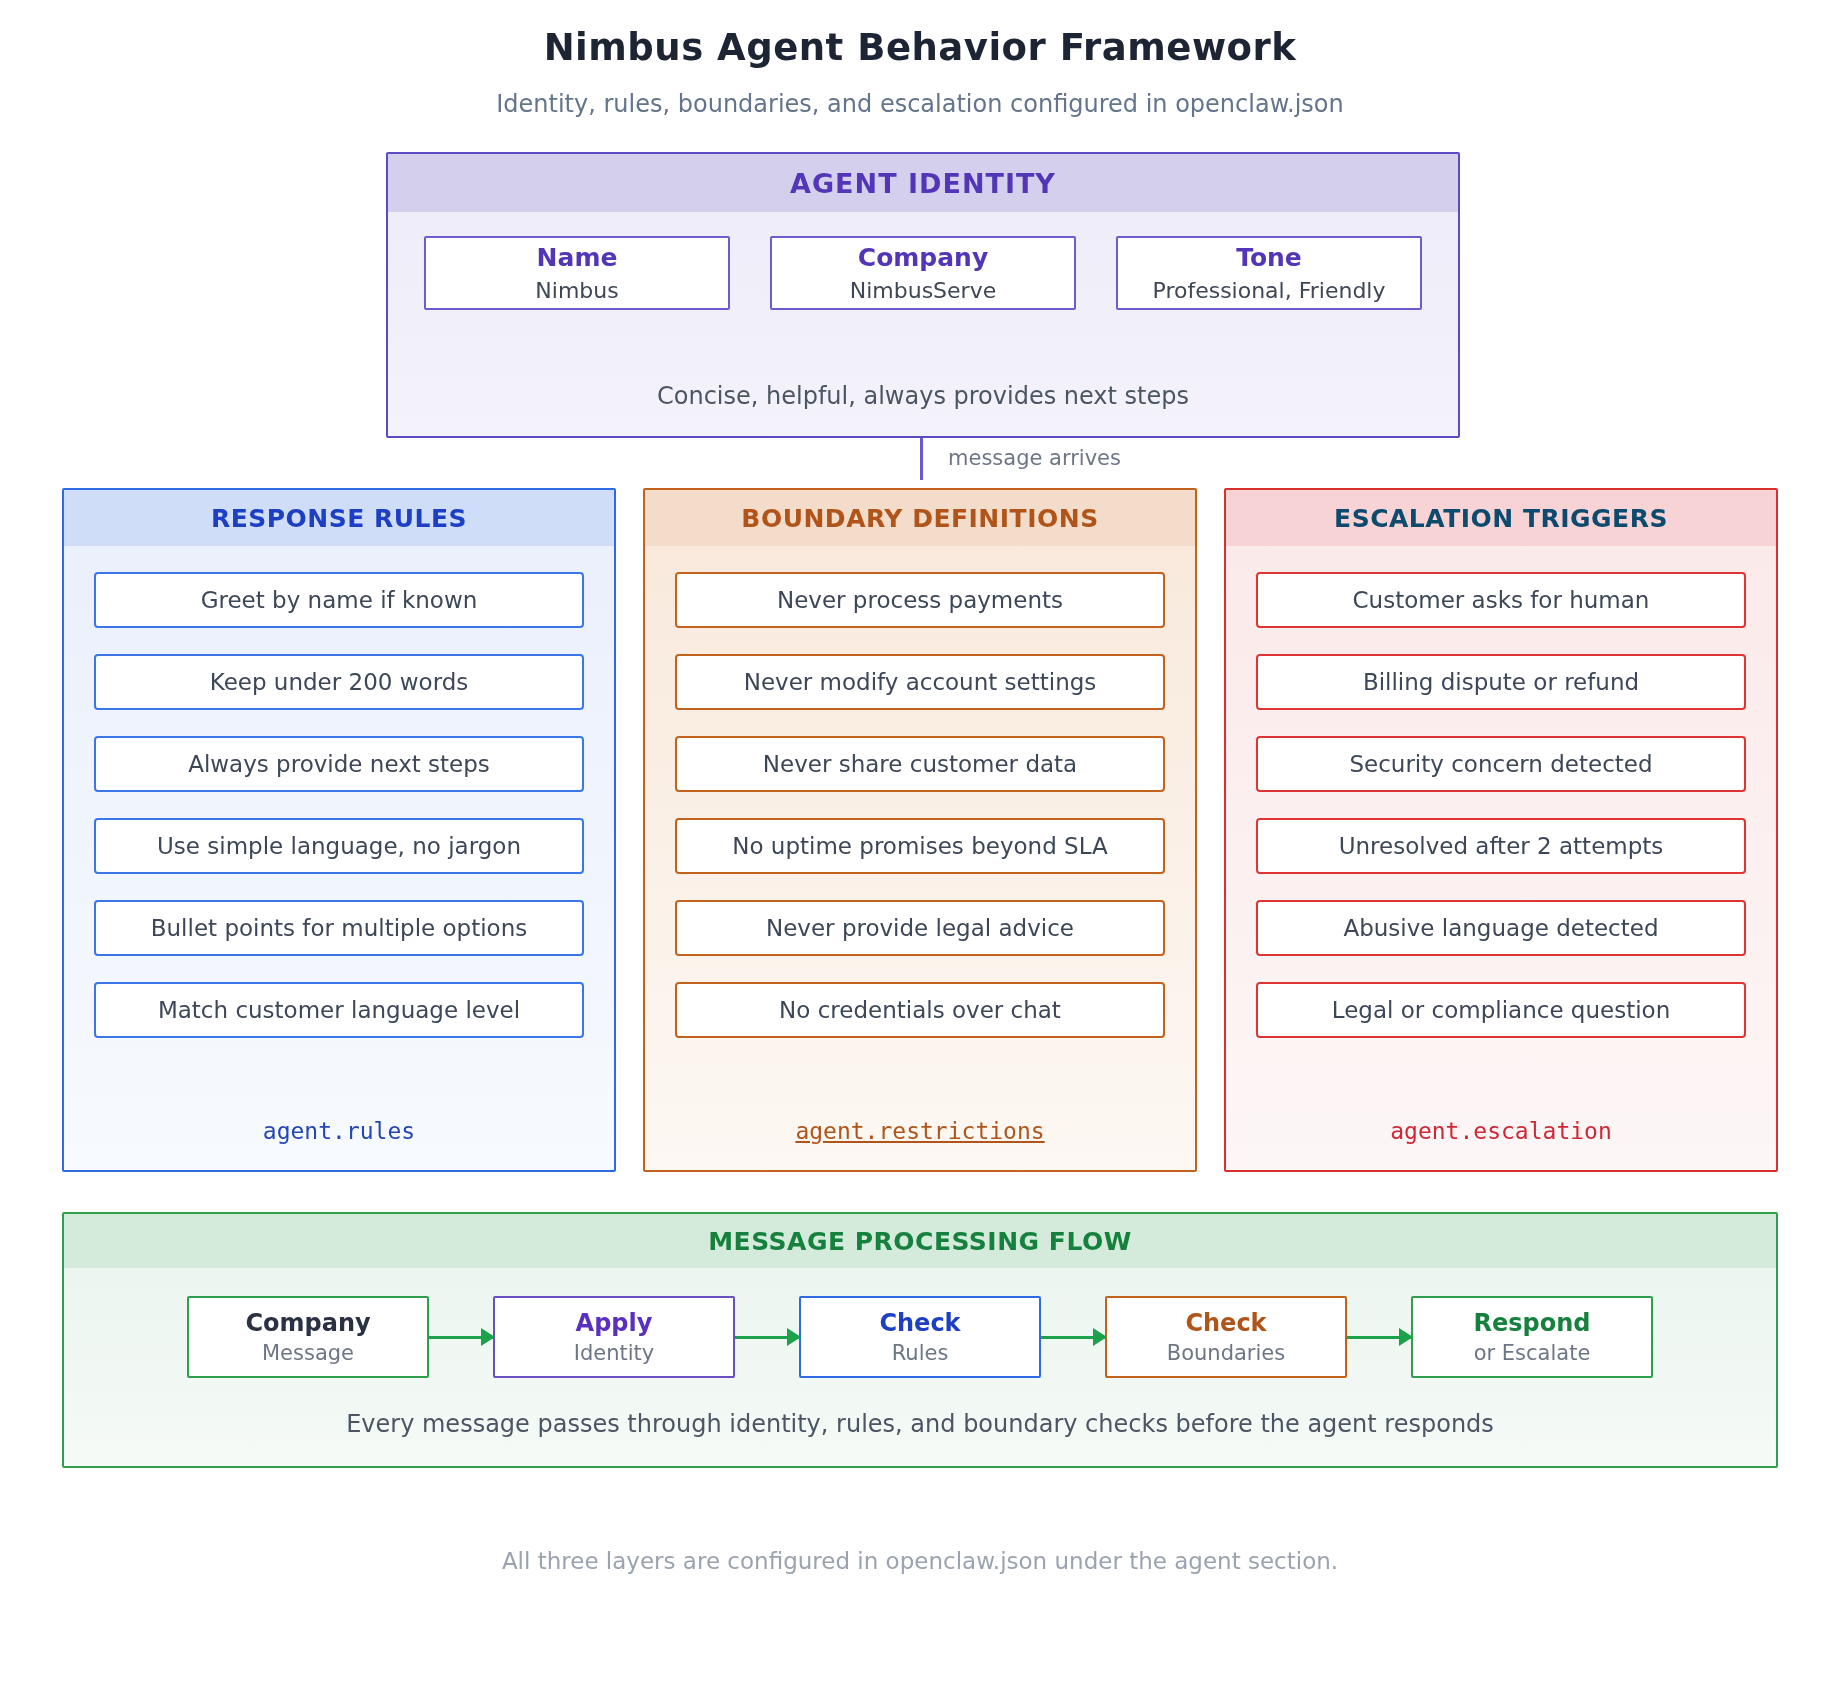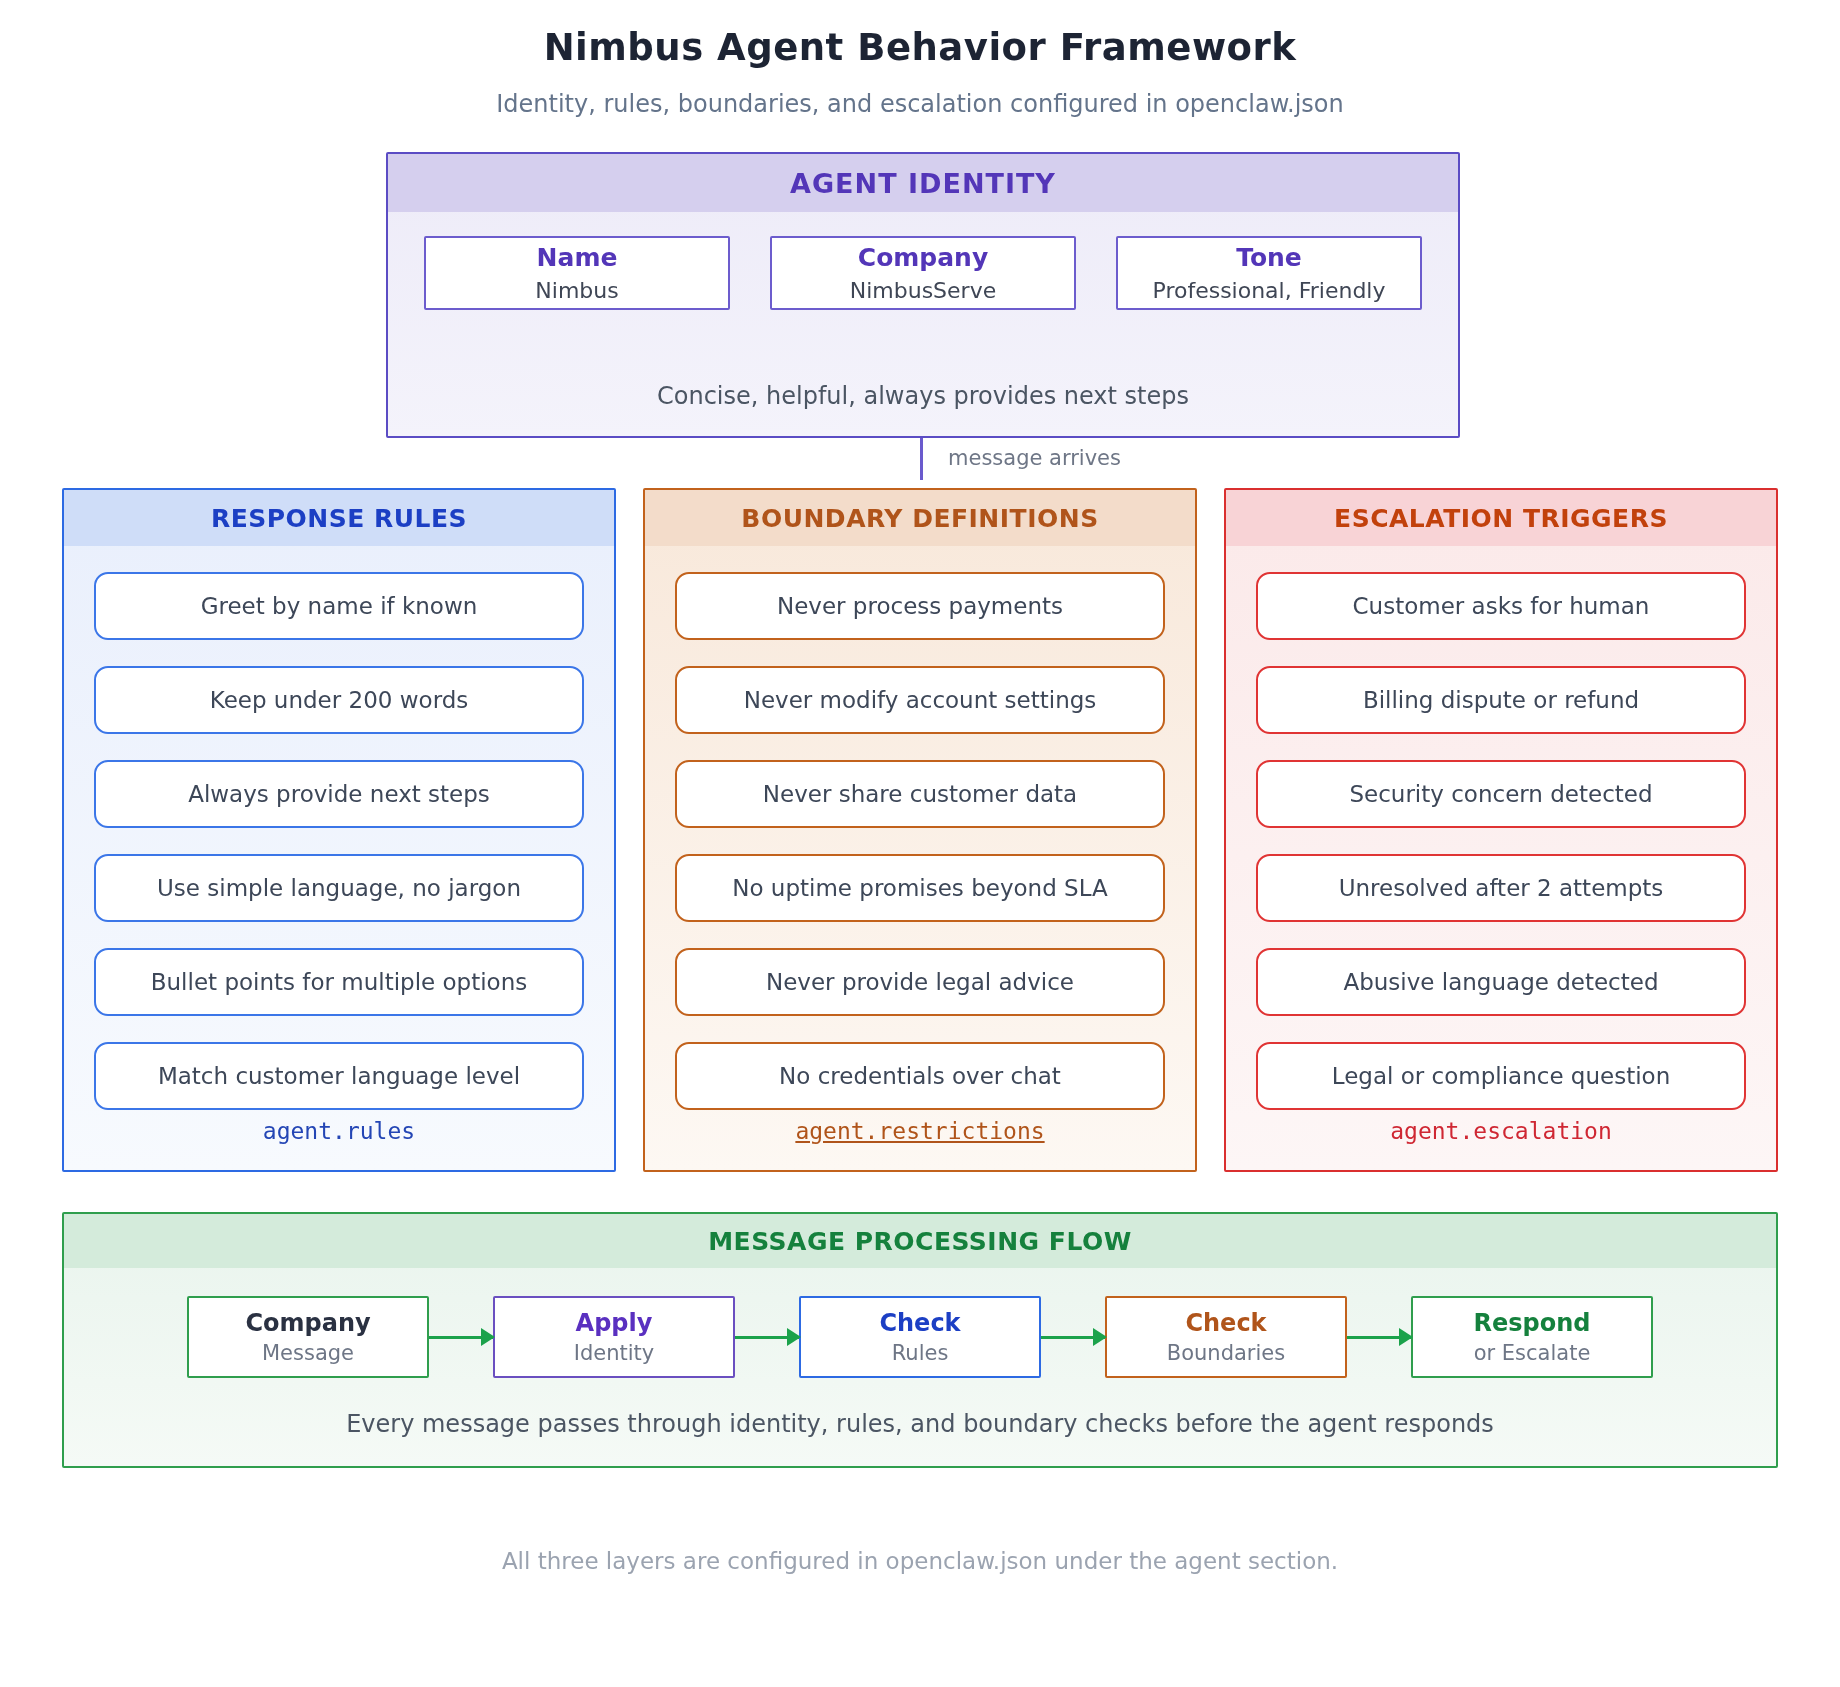--- a/index.html
+++ b/index.html
@@ -29,40 +29,40 @@
 
   
   .connector-line { position: absolute; left: 920px; top: 438px; width: 3px; height: 42px; background: #6a5acd; }
   .connector-label { position: absolute; left: 948px; top: 446px; font-size: 21px; color: #6e7686; }
 
   
   .col { position: absolute; top: 488px; width: 554px; height: 684px; border-radius: 2px; }
   .col .band { height: 56px; display: flex; align-items: center; justify-content: center; }
   .col .band-title { font-size: 25px; font-weight: bold; letter-spacing: 0.5px; }
   .col .items { display: flex; flex-direction: column; align-items: center; gap: 26px; padding-top: 26px; }
-  .col .item { width: 490px; height: 68px; background: #ffffff; border-radius: 14px;
+  .col .item { width: 490px; height: 56px; background: #ffffff; border-radius: 4px;
     display: flex; align-items: center; justify-content: center; font-size: 23px; color: #3d4758; }
   .col .code { position: absolute; bottom: 26px; left: 0; width: 100%; text-align: center;
     font-family: "DejaVu Sans Mono", "Liberation Mono", monospace; font-size: 23px; }
 
   .col-blue   { left: 62px;   border: 2px solid #2d6ae3; background: linear-gradient(180deg, #e9effc 0%, #f7fafe 100%); }
   .col-blue .band { background: #cfddf8; }
   .col-blue .band-title { color: #1c3fc4; }
   .col-blue .item { border: 2px solid #3b76e8; }
   .col-blue .code { color: #2446b5; }
 
   .col-orange { left: 643px;  border: 2px solid #c2621c; background: linear-gradient(180deg, #f8e8da 0%, #fdf8f3 100%); }
   .col-orange .band { background: #f3dcca; }
   .col-orange .band-title { color: #b0541a; }
   .col-orange .item { border: 2px solid #c2621c; }
   .col-orange .code { color: #b0541a; text-decoration: underline; }
 
   .col-red    { left: 1224px; border: 2px solid #da2f2f; background: linear-gradient(180deg, #fbe9e9 0%, #fdf6f6 100%); }
   .col-red .band { background: #f8d3d6; }
-  .col-red .band-title { color: #c2410c; }
+  .col-red .band-title { color: #0c4a6e; }
   .col-red .item { border: 2px solid #e03434; }
   .col-red .code { color: #cf2733; }
 
   
   .flow { position: absolute; left: 62px; top: 1212px; width: 1716px; height: 256px;
     border: 2px solid #2f9e4d; border-radius: 2px;
     background: linear-gradient(180deg, #e9f4ed 0%, #f5faf6 100%); }
   .flow .band { height: 54px; background: #d4ebdb; display: flex; align-items: center; justify-content: center; }
   .flow .band-title { font-size: 25px; font-weight: bold; color: #15813d; letter-spacing: 0.5px; }
   .flow-steps { display: flex; align-items: center; justify-content: center; margin-top: 28px; }

